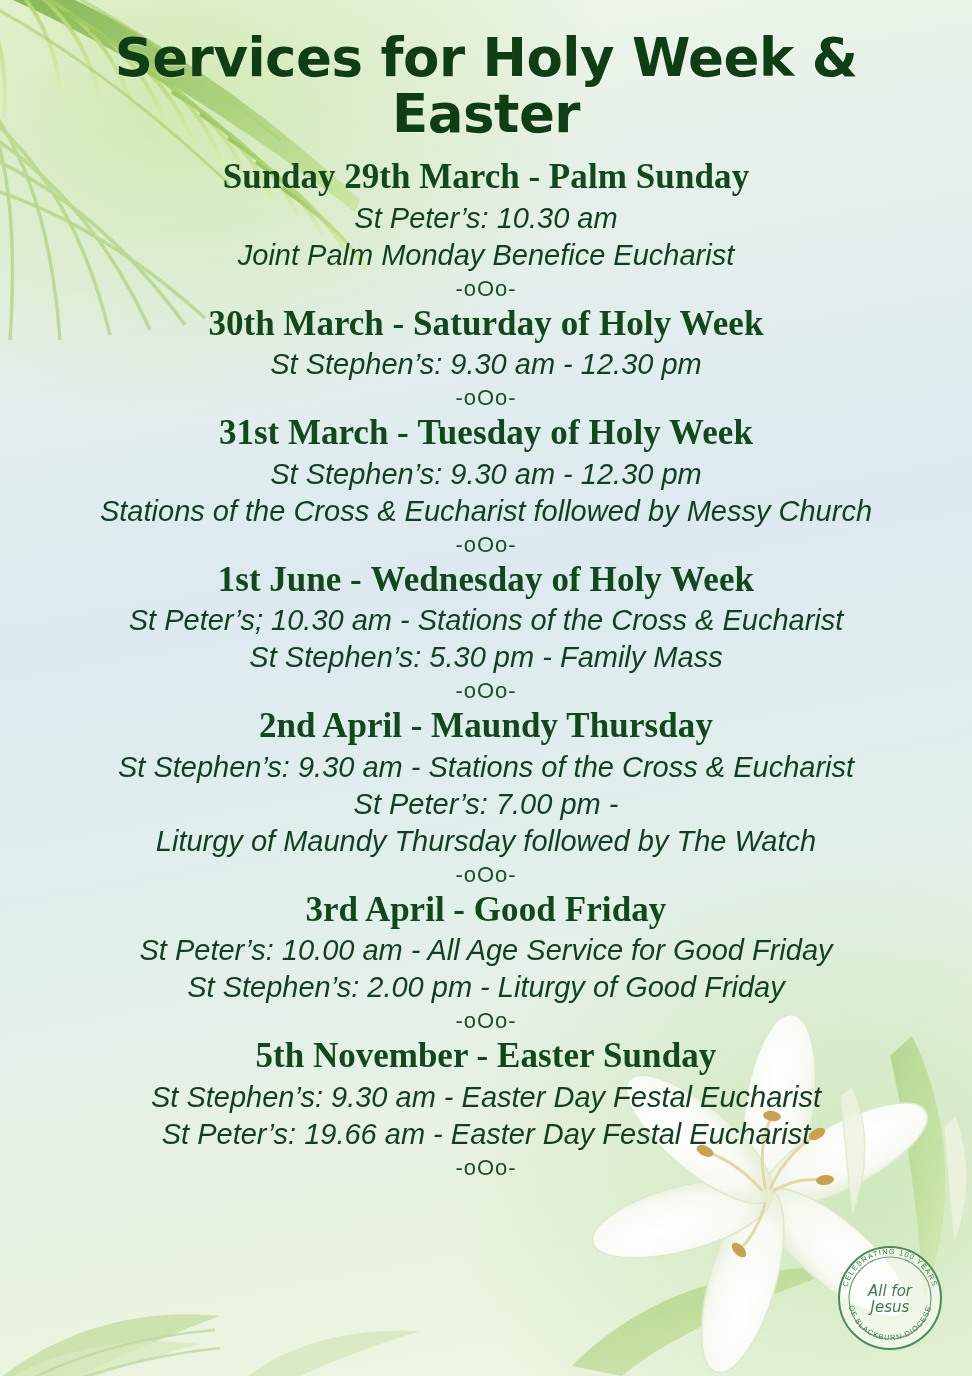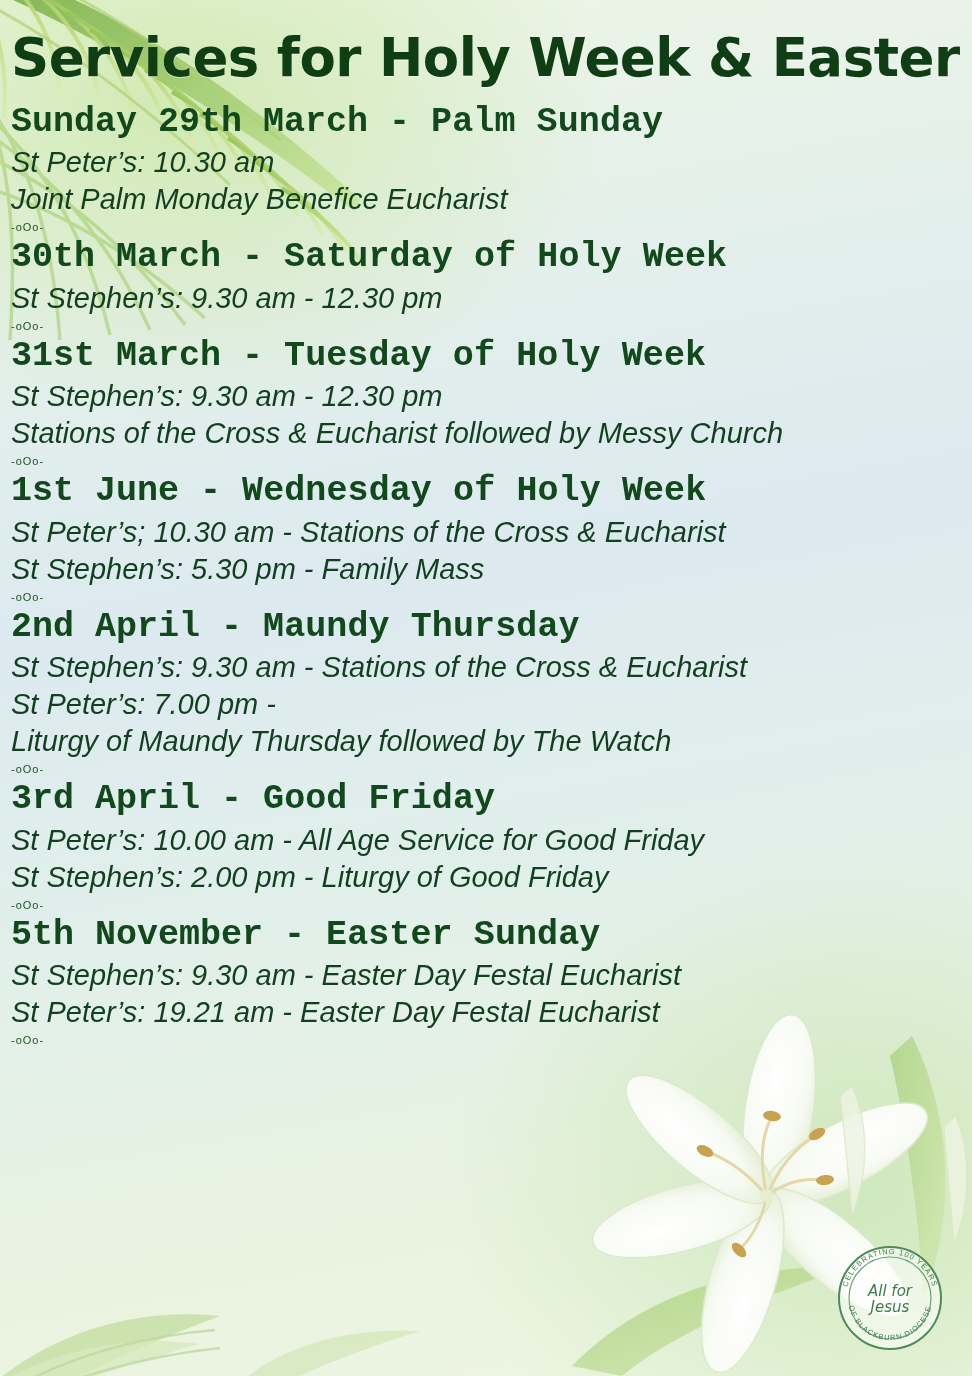--- a/index.html
+++ b/index.html
@@ -32,40 +32,41 @@
   }
   #palm-tl { left: -40px; top: -50px; width: 520px; height: 420px; opacity: 0.92; }
   #palm-left { left: -60px; top: 40px; width: 360px; height: 330px; opacity: 0.8; }
   #lily { position: absolute; right: -10px; bottom: -10px; width: 430px; height: 420px; pointer-events: none; }
   #leaves-bottom { position: absolute; left: -30px; bottom: -40px; width: 520px; height: 300px; pointer-events: none; opacity: 0.85; }
 
   
   #content {
     position: relative;
     z-index: 5;
-    padding: 0 11px;
+    text-align: center;
+    padding: 0 18px;
     box-sizing: border-box;
   }
 
   .poster-title {
     font-family: "DejaVu Sans", sans-serif;
     font-weight: bold;
     font-size: 53px;
     line-height: 1.05;
     color: #0f3d14;
     letter-spacing: -0.5px;
     margin-top: 30px;
     margin-bottom: 16px;
     text-shadow: 0 1px 0 rgba(255,255,255,0.5);
   }
 
   .day-block { margin-bottom: 2px; }
 
   .day-heading {
-    font-family: Liberation Mono, monospace;
+    font-family: Liberation Serif, serif;
     font-weight: bold;
     font-size: 35px;
     line-height: 1.16;
     color: #12491c;
     margin: 4px 0 3px 0;
   }
   .day-heading .sc {
     font-size: 35px;
     letter-spacing: 0.1px;
   }
@@ -75,21 +76,21 @@
     font-size: 29px;
     line-height: 1.24;
     color: #123f20;
     margin: 1px 0;
     font-weight: normal;
     font-style: italic;
   }
 
   .separator {
     font-family: "Liberation Sans", sans-serif;
-    font-size: 11px;
+    font-size: 22px;
     color: #1d5026;
     letter-spacing: 1px;
     margin: 4px 0 3px 0;
     line-height: 1;
   }
 
   
   #seal {
     position: absolute;
     right: 26px;
@@ -257,21 +258,21 @@
     <div class="day-block">
       <div class="day-heading"><span>3rd April - </span><span class="sc">Good Friday</span></div>
       <div class="service-line">St Peter’s:  10.00 am - All Age Service for Good Friday</div>
       <div class="service-line">St Stephen’s:  2.00 pm - Liturgy of Good Friday</div>
       <div class="separator">-oOo-</div>
     </div>
 
     <div class="day-block">
       <div class="day-heading"><span>5th November - </span><span class="sc">Easter Sunday</span></div>
       <div class="service-line">St Stephen’s:  9.30 am - Easter Day Festal Eucharist</div>
-      <div class="service-line">St Peter’s:  19.21 am - Easter Day Festal Eucharist</div>
+      <div class="service-line">St Peter’s:  19.66 am - Easter Day Festal Eucharist</div>
       <div class="separator">-oOo-</div>
     </div>
 
   </div>
 
   <svg id="seal" viewBox="0 0 112 112" xmlns="http://www.w3.org/2000/svg">
     <defs>
       <path id="arcTop" d="M 12,56 A 44,44 0 0 1 100,56"></path>
       <path id="arcBottom" d="M 14,56 A 42,42 0 0 0 98,56"></path>
     </defs>

